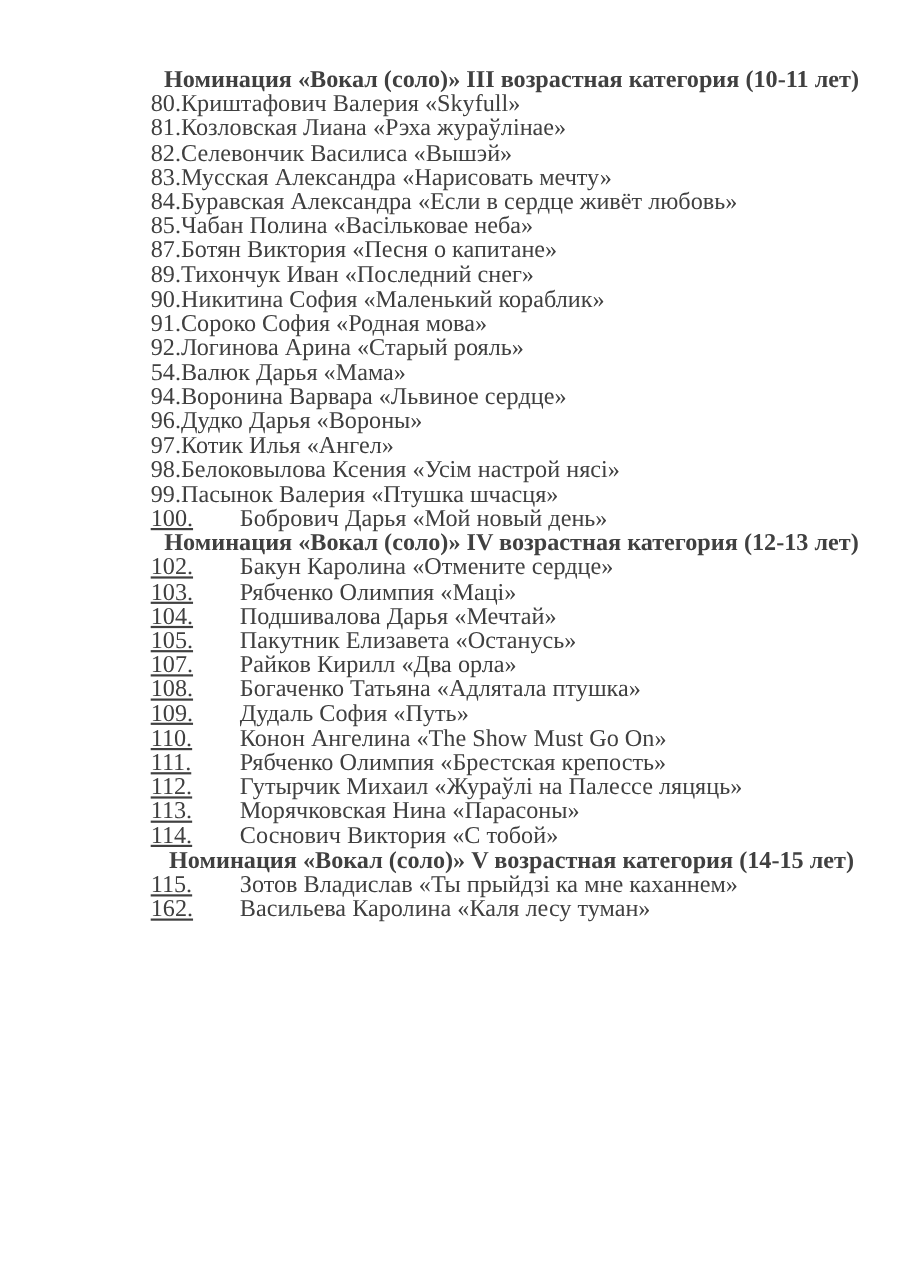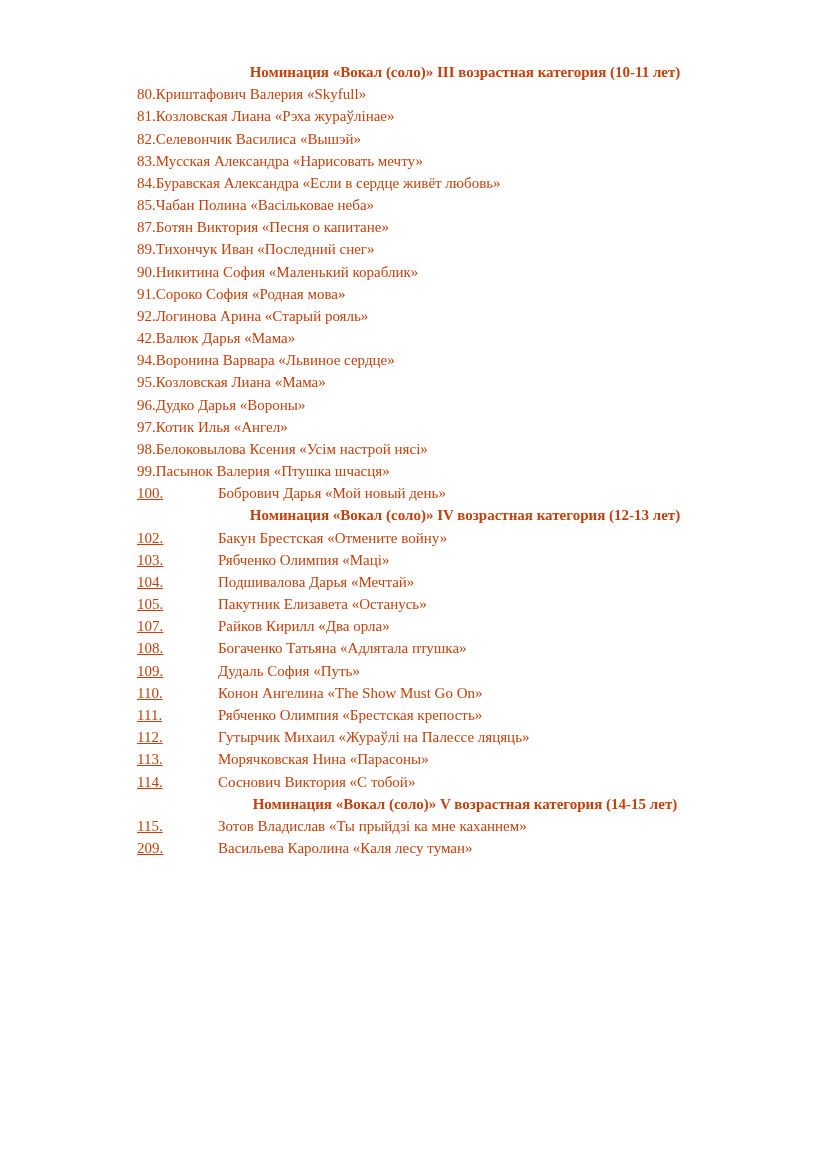--- a/index.html
+++ b/index.html
@@ -5,23 +5,23 @@
   html, body {
     margin: 0;
     padding: 0;
     background: #ffffff;
   }
   .page {
     position: relative;
     width: 827px;
     height: 1170px;
     background: #ffffff;
-    color: #c2410c;
+    color: #404040;
     font-family: "Liberation Serif", serif;
-    font-size: 15px;
+    font-size: 22px;
     line-height: 22.17px;
     overflow: hidden;
   }
   .content {
     position: absolute;
     top: 61px;
     left: 137px;
     width: 656px;
   }
   .section-header {
@@ -52,43 +52,42 @@
         <div class="entry-line"><span class="entry-number">81.</span><span class="entry-text">Козловская Лиана «Рэха жураўлінае»</span></div>
         <div class="entry-line"><span class="entry-number">82.</span><span class="entry-text">Селевончик Василиса «Вышэй»</span></div>
         <div class="entry-line"><span class="entry-number">83.</span><span class="entry-text">Мусская Александра «Нарисовать мечту»</span></div>
         <div class="entry-line"><span class="entry-number">84.</span><span class="entry-text">Буравская Александра «Если в сердце живёт любовь»</span></div>
         <div class="entry-line"><span class="entry-number">85.</span><span class="entry-text">Чабан Полина «Васільковае неба»</span></div>
         <div class="entry-line"><span class="entry-number">87.</span><span class="entry-text">Ботян Виктория «Песня о капитане»</span></div>
         <div class="entry-line"><span class="entry-number">89.</span><span class="entry-text">Тихончук Иван «Последний снег»</span></div>
         <div class="entry-line"><span class="entry-number">90.</span><span class="entry-text">Никитина София «Маленький кораблик»</span></div>
         <div class="entry-line"><span class="entry-number">91.</span><span class="entry-text">Сороко София «Родная мова»</span></div>
         <div class="entry-line"><span class="entry-number">92.</span><span class="entry-text">Логинова Арина «Старый рояль»</span></div>
-        <div class="entry-line"><span class="entry-number">42.</span><span class="entry-text">Валюк Дарья «Мама»</span></div>
+        <div class="entry-line"><span class="entry-number">54.</span><span class="entry-text">Валюк Дарья «Мама»</span></div>
         <div class="entry-line"><span class="entry-number">94.</span><span class="entry-text">Воронина Варвара «Львиное сердце»</span></div>
-        <div class="entry-line"><span class="entry-number">95.</span><span class="entry-text">Козловская Лиана «Мама»</span></div>
         <div class="entry-line"><span class="entry-number">96.</span><span class="entry-text">Дудко Дарья «Вороны»</span></div>
         <div class="entry-line"><span class="entry-number">97.</span><span class="entry-text">Котик Илья «Ангел»</span></div>
         <div class="entry-line"><span class="entry-number">98.</span><span class="entry-text">Белоковылова Ксения «Усім настрой нясі»</span></div>
         <div class="entry-line"><span class="entry-number">99.</span><span class="entry-text">Пасынок Валерия «Птушка шчасця»</span></div>
         <div class="entry-line"><span class="entry-number tabbed">100.</span><span class="entry-text">Бобрович Дарья «Мой новый день»</span></div>
       </div>
       <div class="section">
         <div class="section-header">Номинация «Вокал (соло)» IV возрастная категория (12-13 лет)</div>
-        <div class="entry-line"><span class="entry-number tabbed">102.</span><span class="entry-text">Бакун Брестская «Отмените войну»</span></div>
+        <div class="entry-line"><span class="entry-number tabbed">102.</span><span class="entry-text">Бакун Каролина «Отмените сердце»</span></div>
         <div class="entry-line"><span class="entry-number tabbed">103.</span><span class="entry-text">Рябченко Олимпия «Маці»</span></div>
         <div class="entry-line"><span class="entry-number tabbed">104.</span><span class="entry-text">Подшивалова Дарья «Мечтай»</span></div>
         <div class="entry-line"><span class="entry-number tabbed">105.</span><span class="entry-text">Пакутник Елизавета «Останусь»</span></div>
         <div class="entry-line"><span class="entry-number tabbed">107.</span><span class="entry-text">Райков Кирилл «Два орла»</span></div>
         <div class="entry-line"><span class="entry-number tabbed">108.</span><span class="entry-text">Богаченко Татьяна «Адлятала птушка»</span></div>
         <div class="entry-line"><span class="entry-number tabbed">109.</span><span class="entry-text">Дудаль София «Путь»</span></div>
         <div class="entry-line"><span class="entry-number tabbed">110.</span><span class="entry-text">Конон Ангелина «The Show Must Go On»</span></div>
         <div class="entry-line"><span class="entry-number tabbed">111.</span><span class="entry-text">Рябченко Олимпия «Брестская крепость»</span></div>
         <div class="entry-line"><span class="entry-number tabbed">112.</span><span class="entry-text">Гутырчик Михаил «Жураўлі на Палессе ляцяць»</span></div>
         <div class="entry-line"><span class="entry-number tabbed">113.</span><span class="entry-text">Морячковская Нина «Парасоны»</span></div>
         <div class="entry-line"><span class="entry-number tabbed">114.</span><span class="entry-text">Соснович Виктория «С тобой»</span></div>
       </div>
       <div class="section">
         <div class="section-header">Номинация «Вокал (соло)» V возрастная категория (14-15 лет)</div>
         <div class="entry-line"><span class="entry-number tabbed">115.</span><span class="entry-text">Зотов Владислав «Ты прыйдзі ка мне каханнем»</span></div>
-        <div class="entry-line"><span class="entry-number tabbed">209.</span><span class="entry-text">Васильева Каролина «Каля лесу туман»</span></div>
+        <div class="entry-line"><span class="entry-number tabbed">162.</span><span class="entry-text">Васильева Каролина «Каля лесу туман»</span></div>
       </div>
     </div>
 </div>
 
 </body></html>

